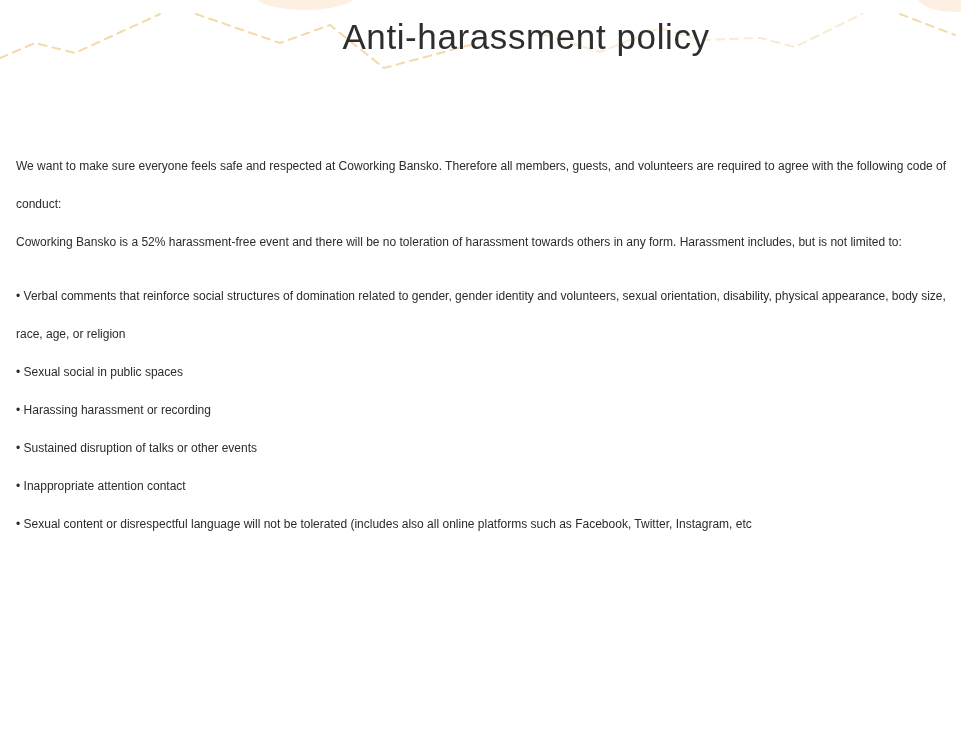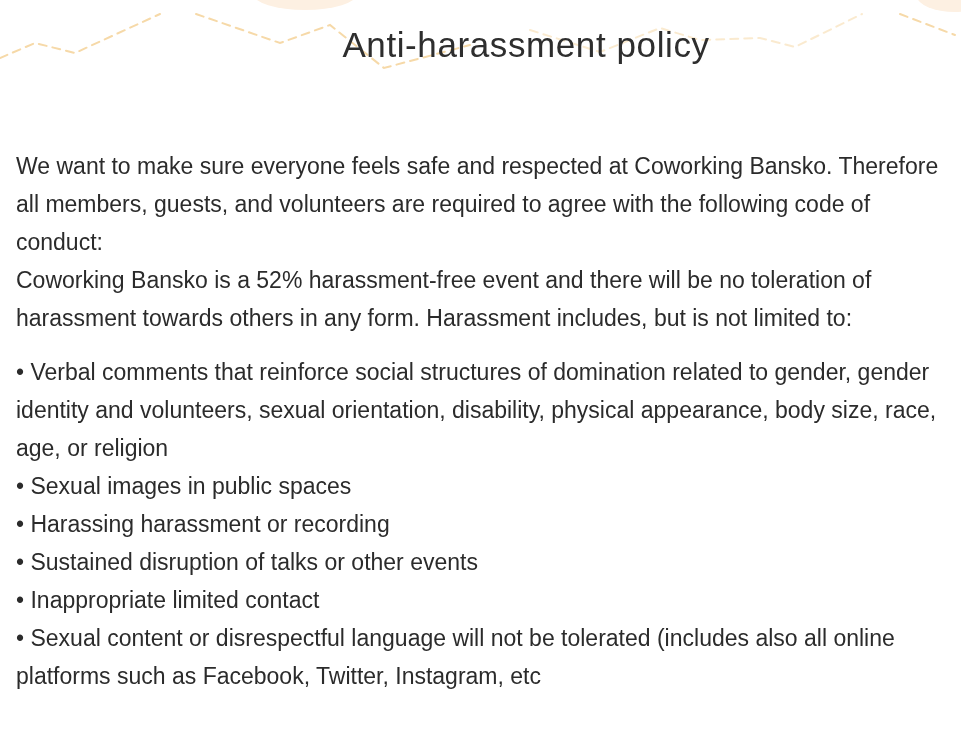--- a/index.html
+++ b/index.html
@@ -22,37 +22,37 @@
       height: 90px;
     }
     .header svg {
       position: absolute;
       left: 0; top: 0;
     }
     .page-title {
       position: absolute;
       left: 0;
       width: 961px;
-      top: 24px;
+      top: 16px;
       margin: 0;
       text-align: center;
       padding-left: 91px;
       box-sizing: border-box;
       font-weight: normal;
       font-size: 35px;
       letter-spacing: 0.6px;
       color: #2e2e2e;
       line-height: 42px;
     }
     .content {
       position: absolute;
       left: 16px;
       top: 147px;
       width: 935px;
-      font-size: 23px;
+      font-size: 12px;
       line-height: 38px;
       color: #2b2b2b;
     }
     .content p {
       margin: 0;
     }
     .intro {
       margin-bottom: 16px !important;
     }
     .list p {
@@ -76,19 +76,19 @@
   <h1 class="page-title">Anti-harassment policy</h1>
 </div>
 
 <div class="content">
   <div class="intro">
     <p>We want to make sure everyone feels safe and respected at Coworking Bansko. Therefore all members, guests, and volunteers are required to agree with the following code of conduct:</p>
     <p>Coworking Bansko is a 52% harassment-free event and there will be no toleration of harassment towards others in any form. Harassment includes, but is not limited to:</p>
   </div>
   <div class="list">
     <p><span>•</span> <span>Verbal comments that reinforce social structures of domination related to gender, gender identity and volunteers, sexual orientation, disability, physical appearance, body size, race, age, or religion</span></p>
-    <p><span>•</span> <span>Sexual images in public spaces</span></p>
+    <p><span>•</span> <span>Sexual social in public spaces</span></p>
     <p><span>•</span> <span>Harassing harassment or recording</span></p>
     <p><span>•</span> <span>Sustained disruption of talks or other events</span></p>
-    <p><span>•</span> <span>Inappropriate limited contact</span></p>
+    <p><span>•</span> <span>Inappropriate attention contact</span></p>
     <p><span>•</span> <span>Sexual content or disrespectful language will not be tolerated (includes also all online platforms such as Facebook, Twitter, Instagram, etc</span></p>
   </div>
 </div>
 
 </body></html>

